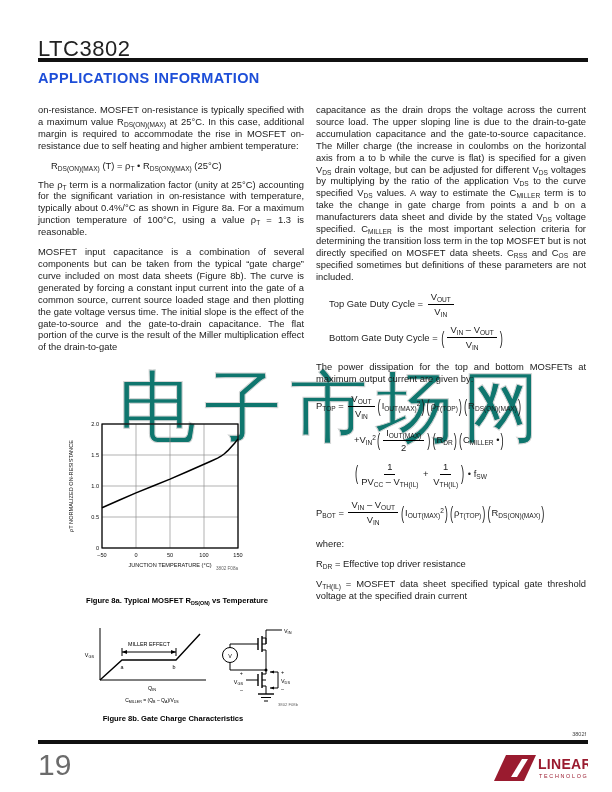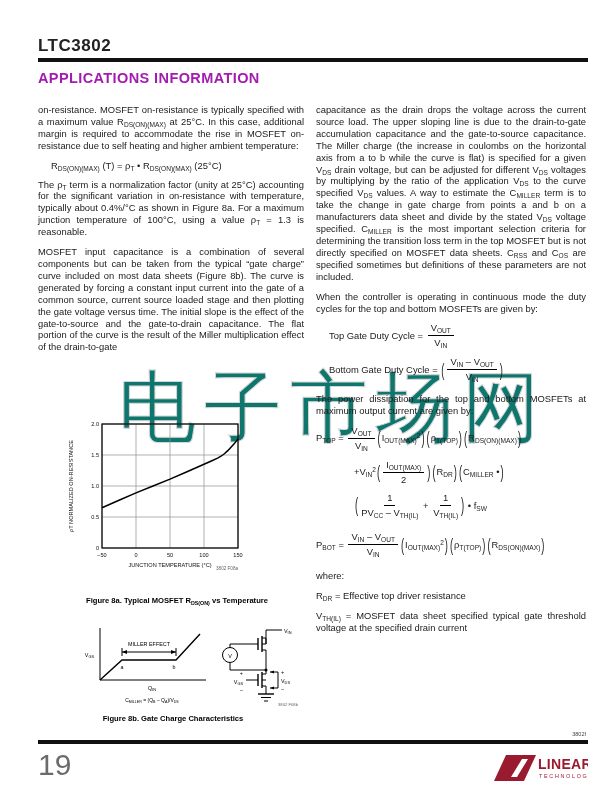--- a/index.html
+++ b/index.html
@@ -1,22 +1,22 @@
 <!DOCTYPE html>
 <html><head>
 <meta charset="utf-8">
 <style>
   html,body{margin:0;padding:0;}
   body{width:612px;height:792px;background:#ffffff;position:relative;overflow:hidden;
        font-family:"Liberation Sans","DejaVu Sans",sans-serif;color:#1a1a1a;}
   .abs{position:absolute;}
   
-  .part-number{left:38px;top:36px;font-size:17px;letter-spacing:0.5px;color:#222;font-weight:bold;}
+  .part-number{left:38px;top:36px;font-size:22px;letter-spacing:0.5px;color:#222;}
   .header-rule{left:38px;top:58px;width:550px;height:3.5px;background:#111;}
-  .section-title{left:38px;top:70px;font-size:14.5px;font-weight:bold;letter-spacing:0.4px;color:#a21caf;}
+  .section-title{left:38px;top:70px;font-size:14.5px;font-weight:bold;letter-spacing:0.4px;color:#1d4ed8;}
   
   .watermark{left:118px;top:356px;font-size:78px;letter-spacing:8px;color:#0f766e;
              -webkit-text-stroke:1px #d6d6d6;z-index:0;white-space:nowrap;}
   
   .col{z-index:1;font-size:9.4px;line-height:11.9px;text-align:justify;}
   .col-left{left:38px;top:104px;width:266px;}
   .col-right{left:316px;top:104px;width:270px;}
   .col p{margin:0 0 8px 0;}
   sub{font-size:70%;vertical-align:-2px;line-height:0;}
   sup{font-size:70%;vertical-align:3px;line-height:0;}
@@ -155,21 +155,20 @@
     <line class="wire2" x1="218" y1="70" x2="234" y2="70"></line>
     <line class="wire" x1="221" y1="73.5" x2="231" y2="73.5"></line>
     <line class="wire" x1="224" y1="77" x2="228" y2="77"></line>
     <text x="258" y="82" text-anchor="end" font-size="4.2" fill="#666">3802 F08b</text>
   </svg>
   <div class="figcaption" style="margin-top:4px;">Figure 8b. Gate Charge Characteristics</div>
 </div>
 
 <div class="abs col col-right">
   <p>capacitance as the drain drops the voltage across the current source load. The upper sloping line is due to the drain-to-gate accumulation capacitance and the gate-to-source capacitance. The Miller charge (the increase in coulombs on the horizontal axis from a to b while the curve is flat) is specified for a given V<sub>DS</sub> drain voltage, but can be adjusted for different V<sub>DS</sub> voltages by multiplying by the ratio of the application V<sub>DS</sub> to the curve specified V<sub>DS</sub> values. A way to estimate the C<sub>MILLER</sub> term is to take the change in gate charge from points a and b on a manufacturers data sheet and divide by the stated V<sub>DS</sub> voltage specified. C<sub>MILLER</sub> is the most important selection criteria for determining the transition loss term in the top MOSFET but is not directly specified on MOSFET data sheets. C<sub>RSS</sub> and C<sub>OS</sub> are specified sometimes but definitions of these parameters are not included.</p>
-  <p>When the controller is operating in continuous mode the duty cycles for the top and bottom MOSFETs are given by:</p>
   <div class="eq">
       <span class="eqt">Top Gate Duty Cycle = </span>
       <span class="frac">
         <span class="num">V<sub>OUT</sub></span>
         <span class="den">V<sub>IN</sub></span>
       </span>
     </div>
   <div class="eq">
       <span class="eqt">Bottom Gate Duty Cycle = </span>
       <span class="bigp" style="transform: scaleY(1.9);">(</span>

